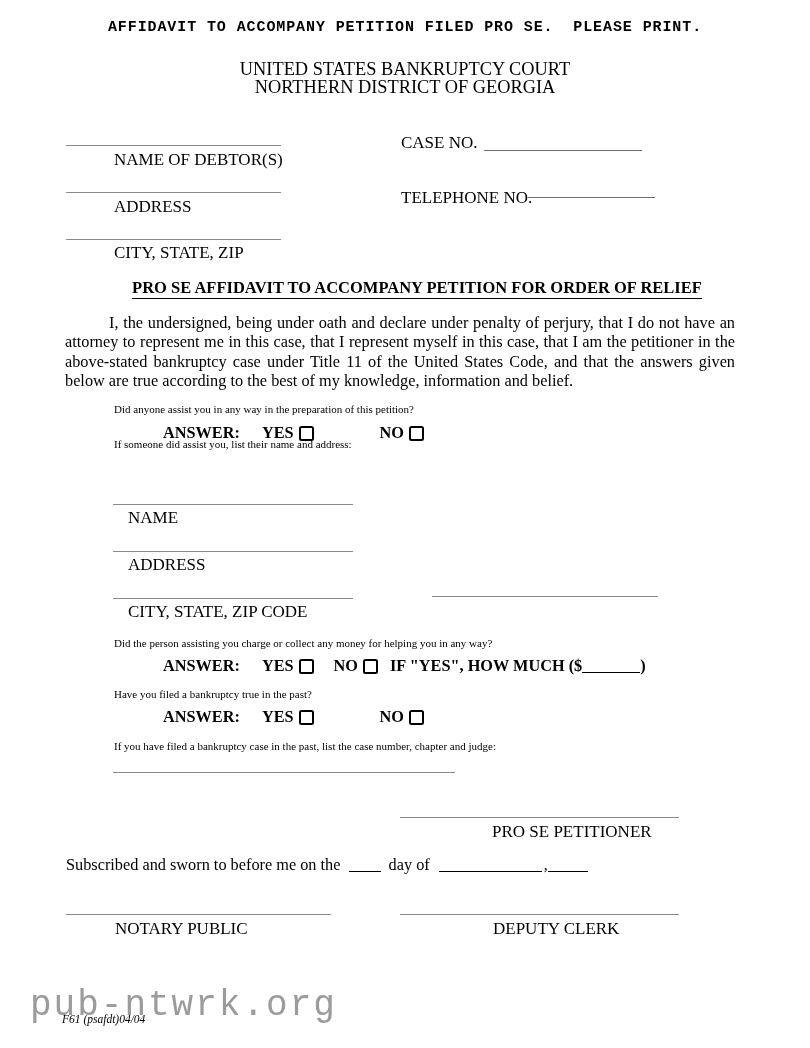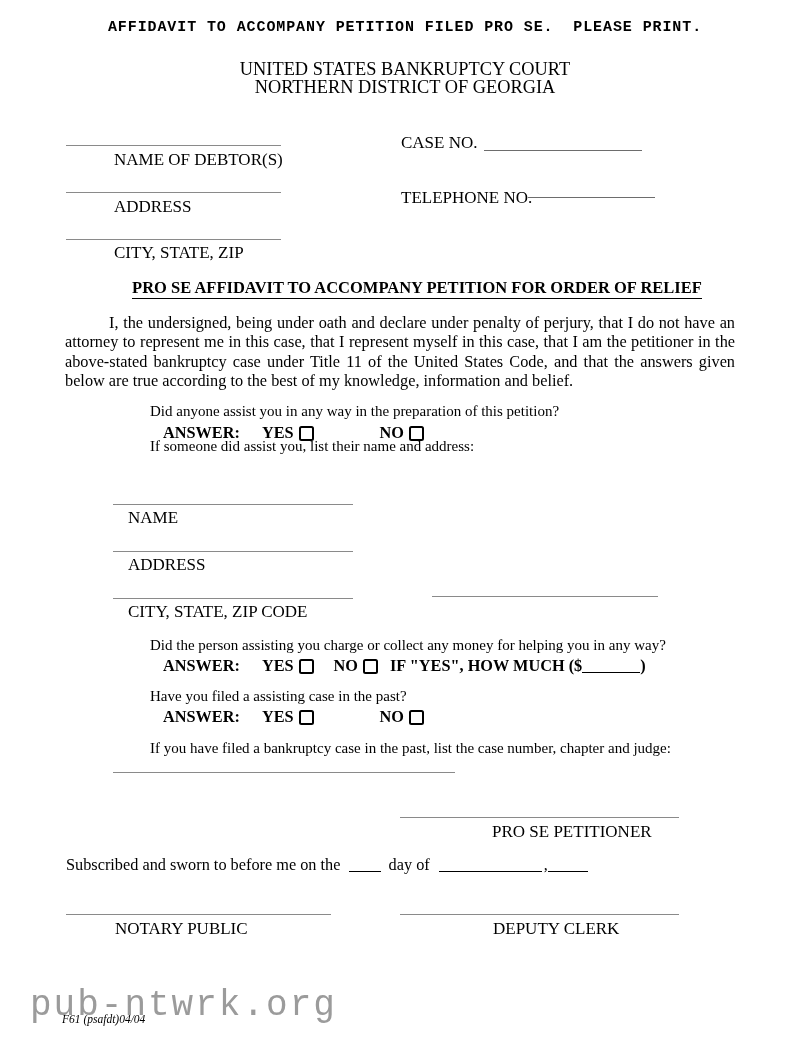--- a/index.html
+++ b/index.html
@@ -88,23 +88,22 @@
     font-size: 16.3px;
     line-height: 19.4px;
     text-align: justify;
     text-indent: 44px;
   }
 
   
   .question {
     position: absolute;
     left: 114px;
-    font-size: 15px;
-    white-space: nowrap;
-    margin-left: 36px;
+    font-size: 11px;
+    white-space: nowrap;
   }
   .answer-row {
     position: absolute;
     left: 163px;
     font-size: 16.3px;
     font-weight: bold;
     white-space: nowrap;
     display: flex;
     align-items: center;
   }
@@ -236,21 +235,21 @@
     <span class="checkbox"></span>
     <span class="gap-mid"></span>
     <span class="lbl">NO</span>
     <span class="checkbox"></span>
     <span class="gap-small"></span>
     <span class="lbl">IF "YES", HOW MUCH ($</span>
     <span class="blank-inline" style="width:58px;"></span>
     <span class="lbl">)</span>
   </div>
 
-  <div class="question" style="top:688px;">Have you filed a assisting case in the past?</div>
+  <div class="question" style="top:688px;">Have you filed a bankruptcy true in the past?</div>
   <div class="answer-row" style="top:707px;">
     <span class="lbl">ANSWER:</span>
     <span class="gap-ans"></span>
     <span class="lbl">YES</span>
     <span class="checkbox"></span>
     <span class="gap-wide"></span>
     <span class="lbl">NO</span>
     <span class="checkbox"></span>
   </div>
 

